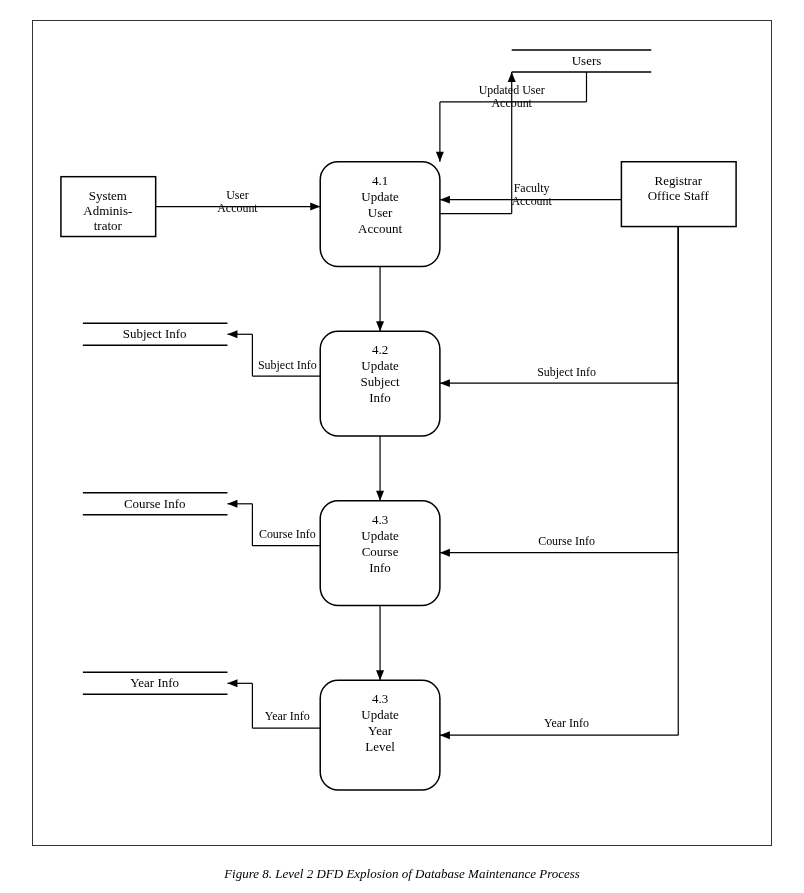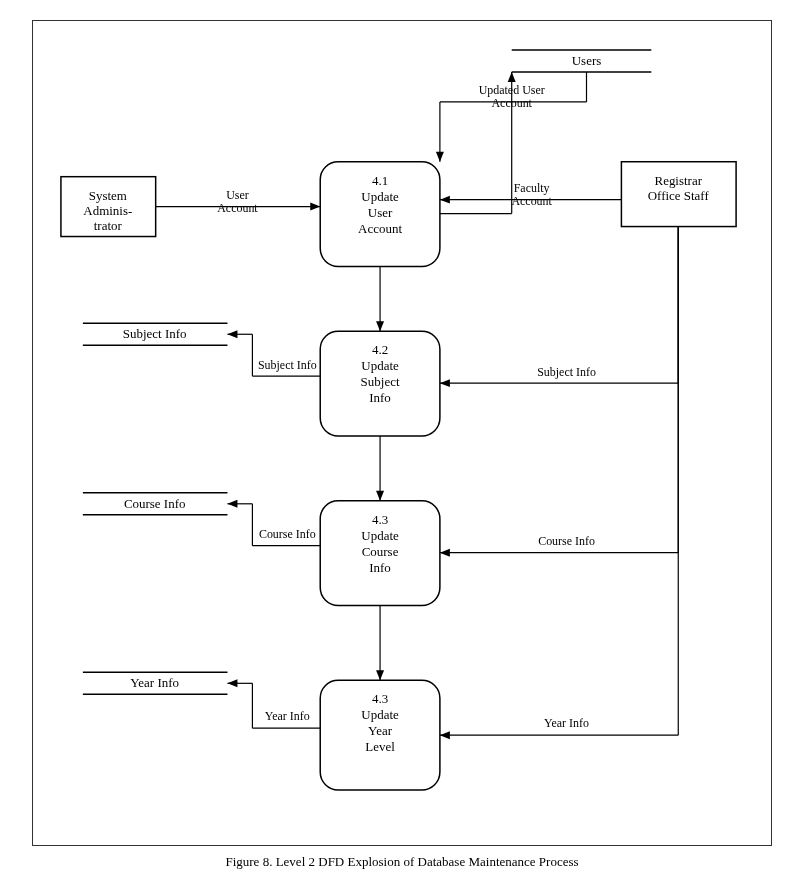--- a/index.html
+++ b/index.html
@@ -13,27 +13,29 @@
       align-items: center;
       padding: 20px;
     }
 
     .diagram-container {
       border: 1px solid #333;
       width: 740px;
       min-height: 820px;
       position: relative;
       background: #fff;
+      margin-bottom: 12px;
     }
 
     .caption {
       font-size: 13px;
       text-align: center;
       margin-top: 8px;
       color: #000;
+      font-style: italic;
     }
 
     
     .diagram-svg {
       width: 100%;
       height: 820px;
     }
 
     
     .entity-box {

